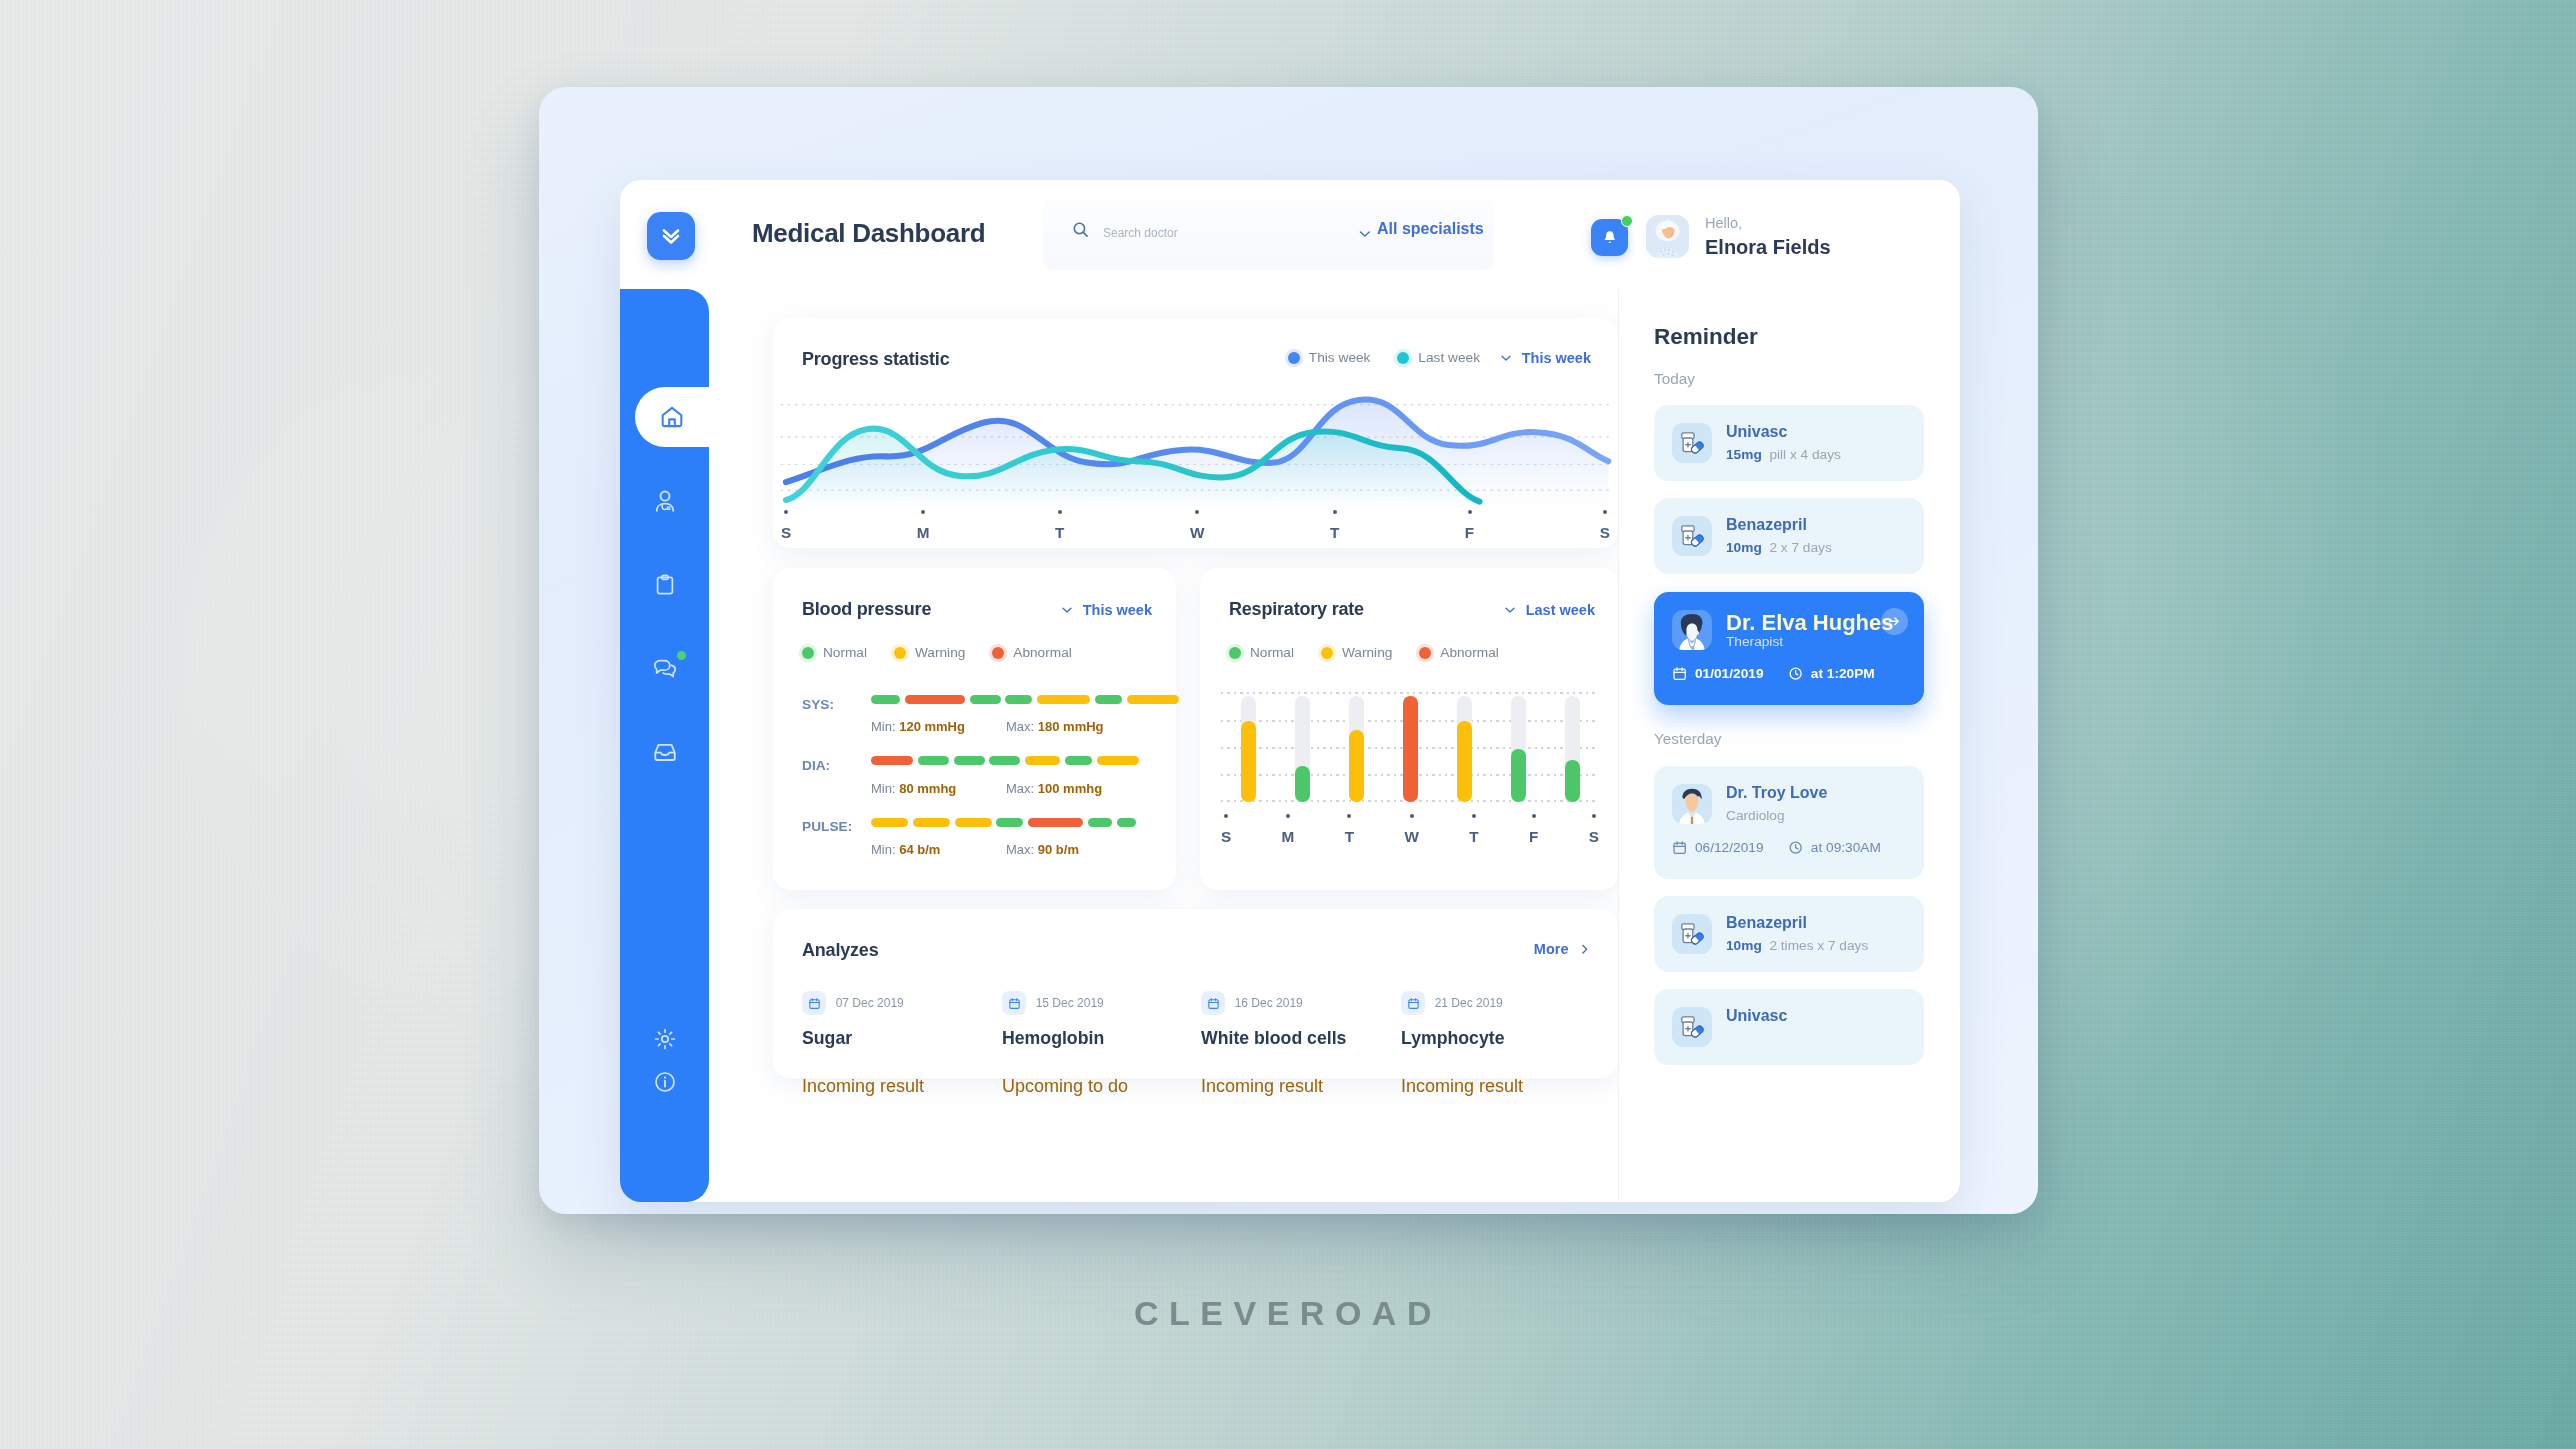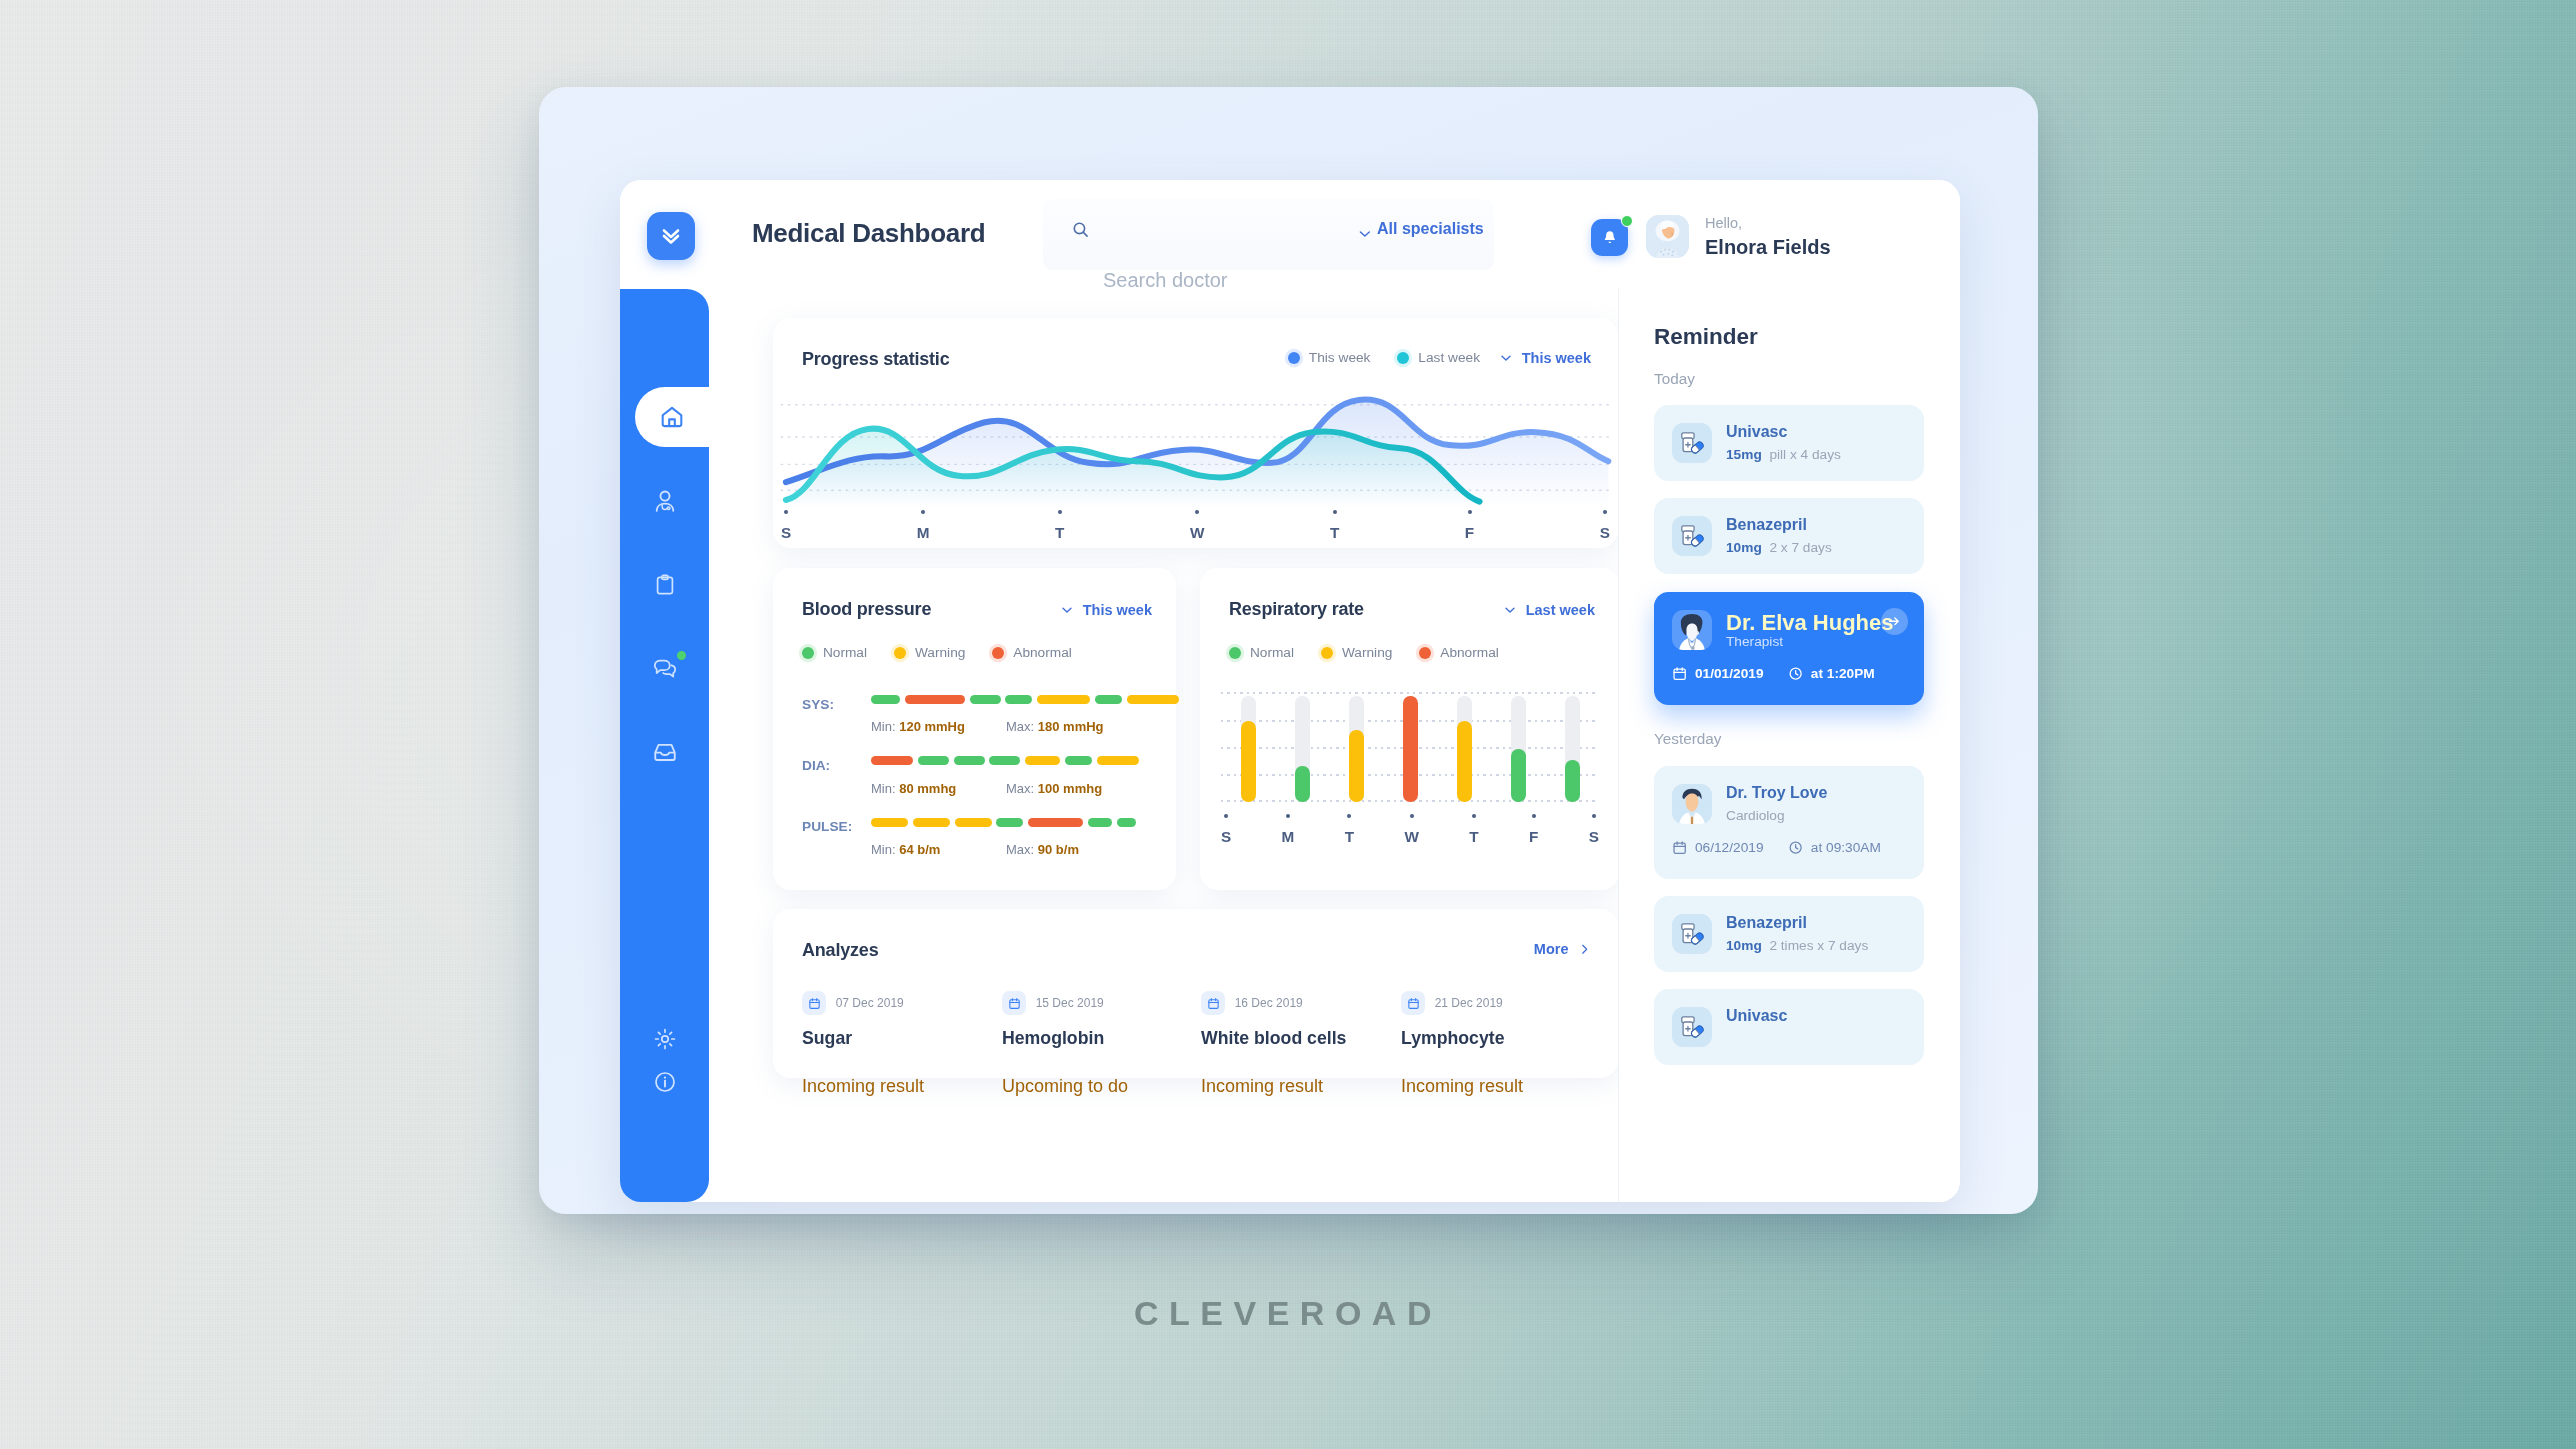--- a/index.html
+++ b/index.html
@@ -51,21 +51,21 @@
     font-size: 26px; font-weight: 700; color: #2b3a55; letter-spacing: -0.3px;
   }
   #searchwrap {
     position: absolute; left: 423px; top: 19.3px; width: 451px; height: 71px;
     background: linear-gradient(180deg,#fcfdff 0%, #f7f9fd 100%); border-radius: 9.7px;
   }
   #search-icon { position: absolute; left: 451px; top: 40px; }
   #search-input {
     position: absolute; left: 483px; top: 39px; width: 233px; height: 27px;
     border: none; outline: none; background: transparent;
-    font-family: "Liberation Sans", sans-serif; font-size: 20px; color: #4a5a78; margin-top: 48px;
+    font-family: "Liberation Sans", sans-serif; font-size: 12px; color: #4a5a78;
   }
   #search-input::placeholder { color: #aab5c6; }
   #filter-chevron { position: absolute; left: 736px; top: 45px; }
   #filter-label {
     position: absolute; left: 757px; top: 40px;
     font-size: 16px; color: #3f6ed8; font-weight: 600; white-space: nowrap;
   }
   #bell-btn {
     position: absolute; left: 971px; top: 39px; width: 37px; height: 37px;
     background: #3b82f6; border-radius: 11.3px;

